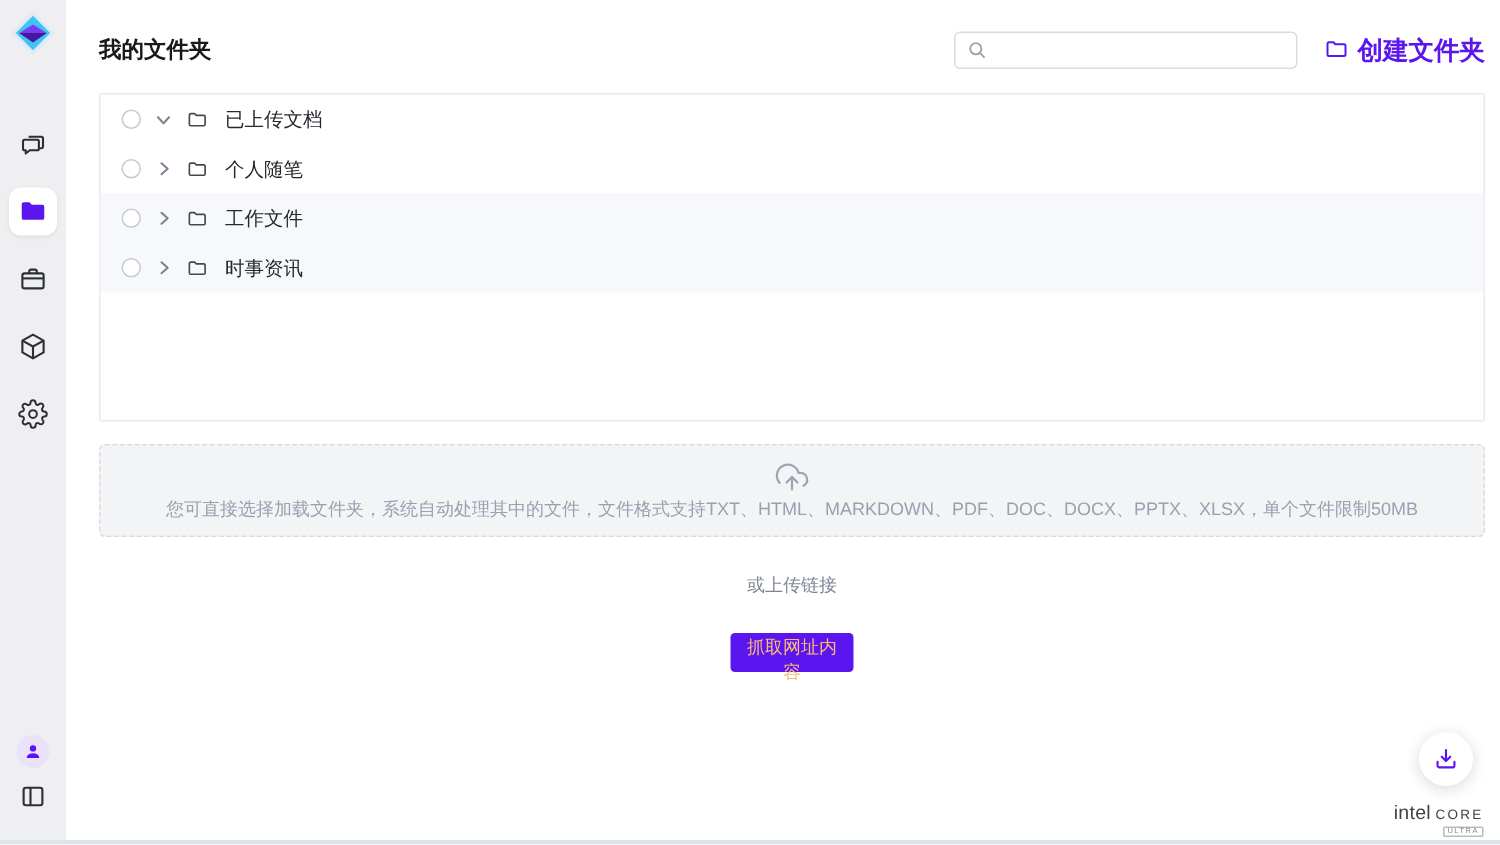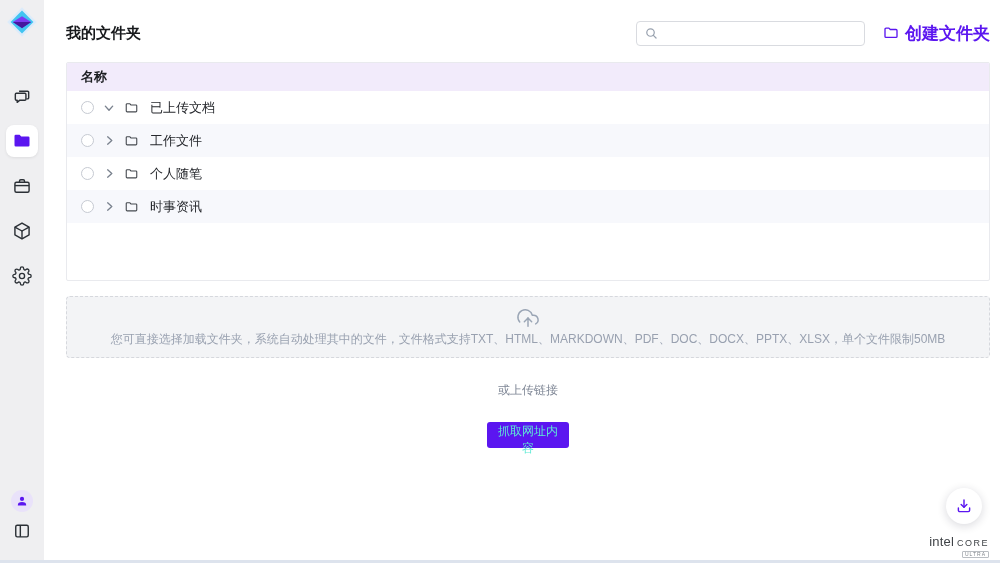--- a/index.html
+++ b/index.html
@@ -87,21 +87,21 @@
   .or-label { margin-top:24px; text-align:center; font-size:12px; color:#7e8695; }
 
   .link-row { margin-top:23px; display:flex; justify-content:center; gap:8px; }
   .url-input {
     width:712px; height:26px; border:1px solid #dcdee3; border-radius:4px;
     padding:0 10px; font-size:12px; color:#333; outline:none;
     font-family:"Liberation Sans", sans-serif;
   }
   .url-input::placeholder { color:#b6bcc6; }
   .fetch-btn {
-    width:82px; height:26px; background:#5b16f0; color:#5eead4; border:none;
+    width:82px; height:26px; background:#5b16f0; color:#fdba74; border:none;
     border-radius:3px; font-size:12px; cursor:pointer;
     font-family:"Liberation Sans", sans-serif;
   }
 
   
   .fab {
     position:absolute; right:18px; bottom:39px; width:36px; height:36px;
     border-radius:50%; background:#fff; box-shadow:0 2px 10px rgba(20,20,43,.16);
     display:flex; align-items:center; justify-content:center; cursor:pointer; border:none;
   }
@@ -214,65 +214,62 @@
           <svg width="16" height="16" viewBox="0 0 24 24" fill="none" stroke="#5b16f0" stroke-width="2" stroke-linejoin="round">
             <path d="M3 6.2 a1.5 1.5 0 0 1 1.5 -1.5 h4.4 l2 2.1 H19.5 A1.5 1.5 0 0 1 21 8.3 v8.8 a1.5 1.5 0 0 1 -1.5 1.5 h-15 A1.5 1.5 0 0 1 3 17.1 z"></path>
           </svg>
         </span>
         <span>创建文件夹</span>
       </button>
     </div>
   </div>
 
   <div class="table">
-    <div class="thead">
-      <span>名称</span>
-    </div>
     <div>
         <div class="row">
     <span class="checkbox"></span>
     <span class="chevron expanded">
       <svg width="11" height="11" viewBox="0 0 12 12" fill="none" stroke="#7a828e" stroke-width="1.5" stroke-linecap="round" stroke-linejoin="round">
         <polyline points="4,2 8.5,6 4,10"></polyline>
       </svg>
     </span>
     <span>
       <svg width="15" height="14" viewBox="0 0 24 24" fill="none" stroke="#45494f" stroke-width="1.9" stroke-linejoin="round">
         <path d="M3 6.2 a1.5 1.5 0 0 1 1.5 -1.5 h4.4 l2 2.1 H19.5 A1.5 1.5 0 0 1 21 8.3 v8.8 a1.5 1.5 0 0 1 -1.5 1.5 h-15 A1.5 1.5 0 0 1 3 17.1 z"></path>
       </svg>
     </span>
     <span class="row-label">已上传文档</span>
   </div>
+        <div class="row">
+    <span class="checkbox"></span>
+    <span class="chevron">
+      <svg width="11" height="11" viewBox="0 0 12 12" fill="none" stroke="#7a828e" stroke-width="1.5" stroke-linecap="round" stroke-linejoin="round">
+        <polyline points="4,2 8.5,6 4,10"></polyline>
+      </svg>
+    </span>
+    <span>
+      <svg width="15" height="14" viewBox="0 0 24 24" fill="none" stroke="#45494f" stroke-width="1.9" stroke-linejoin="round">
+        <path d="M3 6.2 a1.5 1.5 0 0 1 1.5 -1.5 h4.4 l2 2.1 H19.5 A1.5 1.5 0 0 1 21 8.3 v8.8 a1.5 1.5 0 0 1 -1.5 1.5 h-15 A1.5 1.5 0 0 1 3 17.1 z"></path>
+      </svg>
+    </span>
+    <span class="row-label">个人随笔</span>
+  </div>
         <div class="row alt">
     <span class="checkbox"></span>
     <span class="chevron">
       <svg width="11" height="11" viewBox="0 0 12 12" fill="none" stroke="#7a828e" stroke-width="1.5" stroke-linecap="round" stroke-linejoin="round">
         <polyline points="4,2 8.5,6 4,10"></polyline>
       </svg>
     </span>
     <span>
       <svg width="15" height="14" viewBox="0 0 24 24" fill="none" stroke="#45494f" stroke-width="1.9" stroke-linejoin="round">
         <path d="M3 6.2 a1.5 1.5 0 0 1 1.5 -1.5 h4.4 l2 2.1 H19.5 A1.5 1.5 0 0 1 21 8.3 v8.8 a1.5 1.5 0 0 1 -1.5 1.5 h-15 A1.5 1.5 0 0 1 3 17.1 z"></path>
       </svg>
     </span>
     <span class="row-label">工作文件</span>
-  </div>
-        <div class="row">
-    <span class="checkbox"></span>
-    <span class="chevron">
-      <svg width="11" height="11" viewBox="0 0 12 12" fill="none" stroke="#7a828e" stroke-width="1.5" stroke-linecap="round" stroke-linejoin="round">
-        <polyline points="4,2 8.5,6 4,10"></polyline>
-      </svg>
-    </span>
-    <span>
-      <svg width="15" height="14" viewBox="0 0 24 24" fill="none" stroke="#45494f" stroke-width="1.9" stroke-linejoin="round">
-        <path d="M3 6.2 a1.5 1.5 0 0 1 1.5 -1.5 h4.4 l2 2.1 H19.5 A1.5 1.5 0 0 1 21 8.3 v8.8 a1.5 1.5 0 0 1 -1.5 1.5 h-15 A1.5 1.5 0 0 1 3 17.1 z"></path>
-      </svg>
-    </span>
-    <span class="row-label">个人随笔</span>
   </div>
         <div class="row alt">
     <span class="checkbox"></span>
     <span class="chevron">
       <svg width="11" height="11" viewBox="0 0 12 12" fill="none" stroke="#7a828e" stroke-width="1.5" stroke-linecap="round" stroke-linejoin="round">
         <polyline points="4,2 8.5,6 4,10"></polyline>
       </svg>
     </span>
     <span>
       <svg width="15" height="14" viewBox="0 0 24 24" fill="none" stroke="#45494f" stroke-width="1.9" stroke-linejoin="round">

